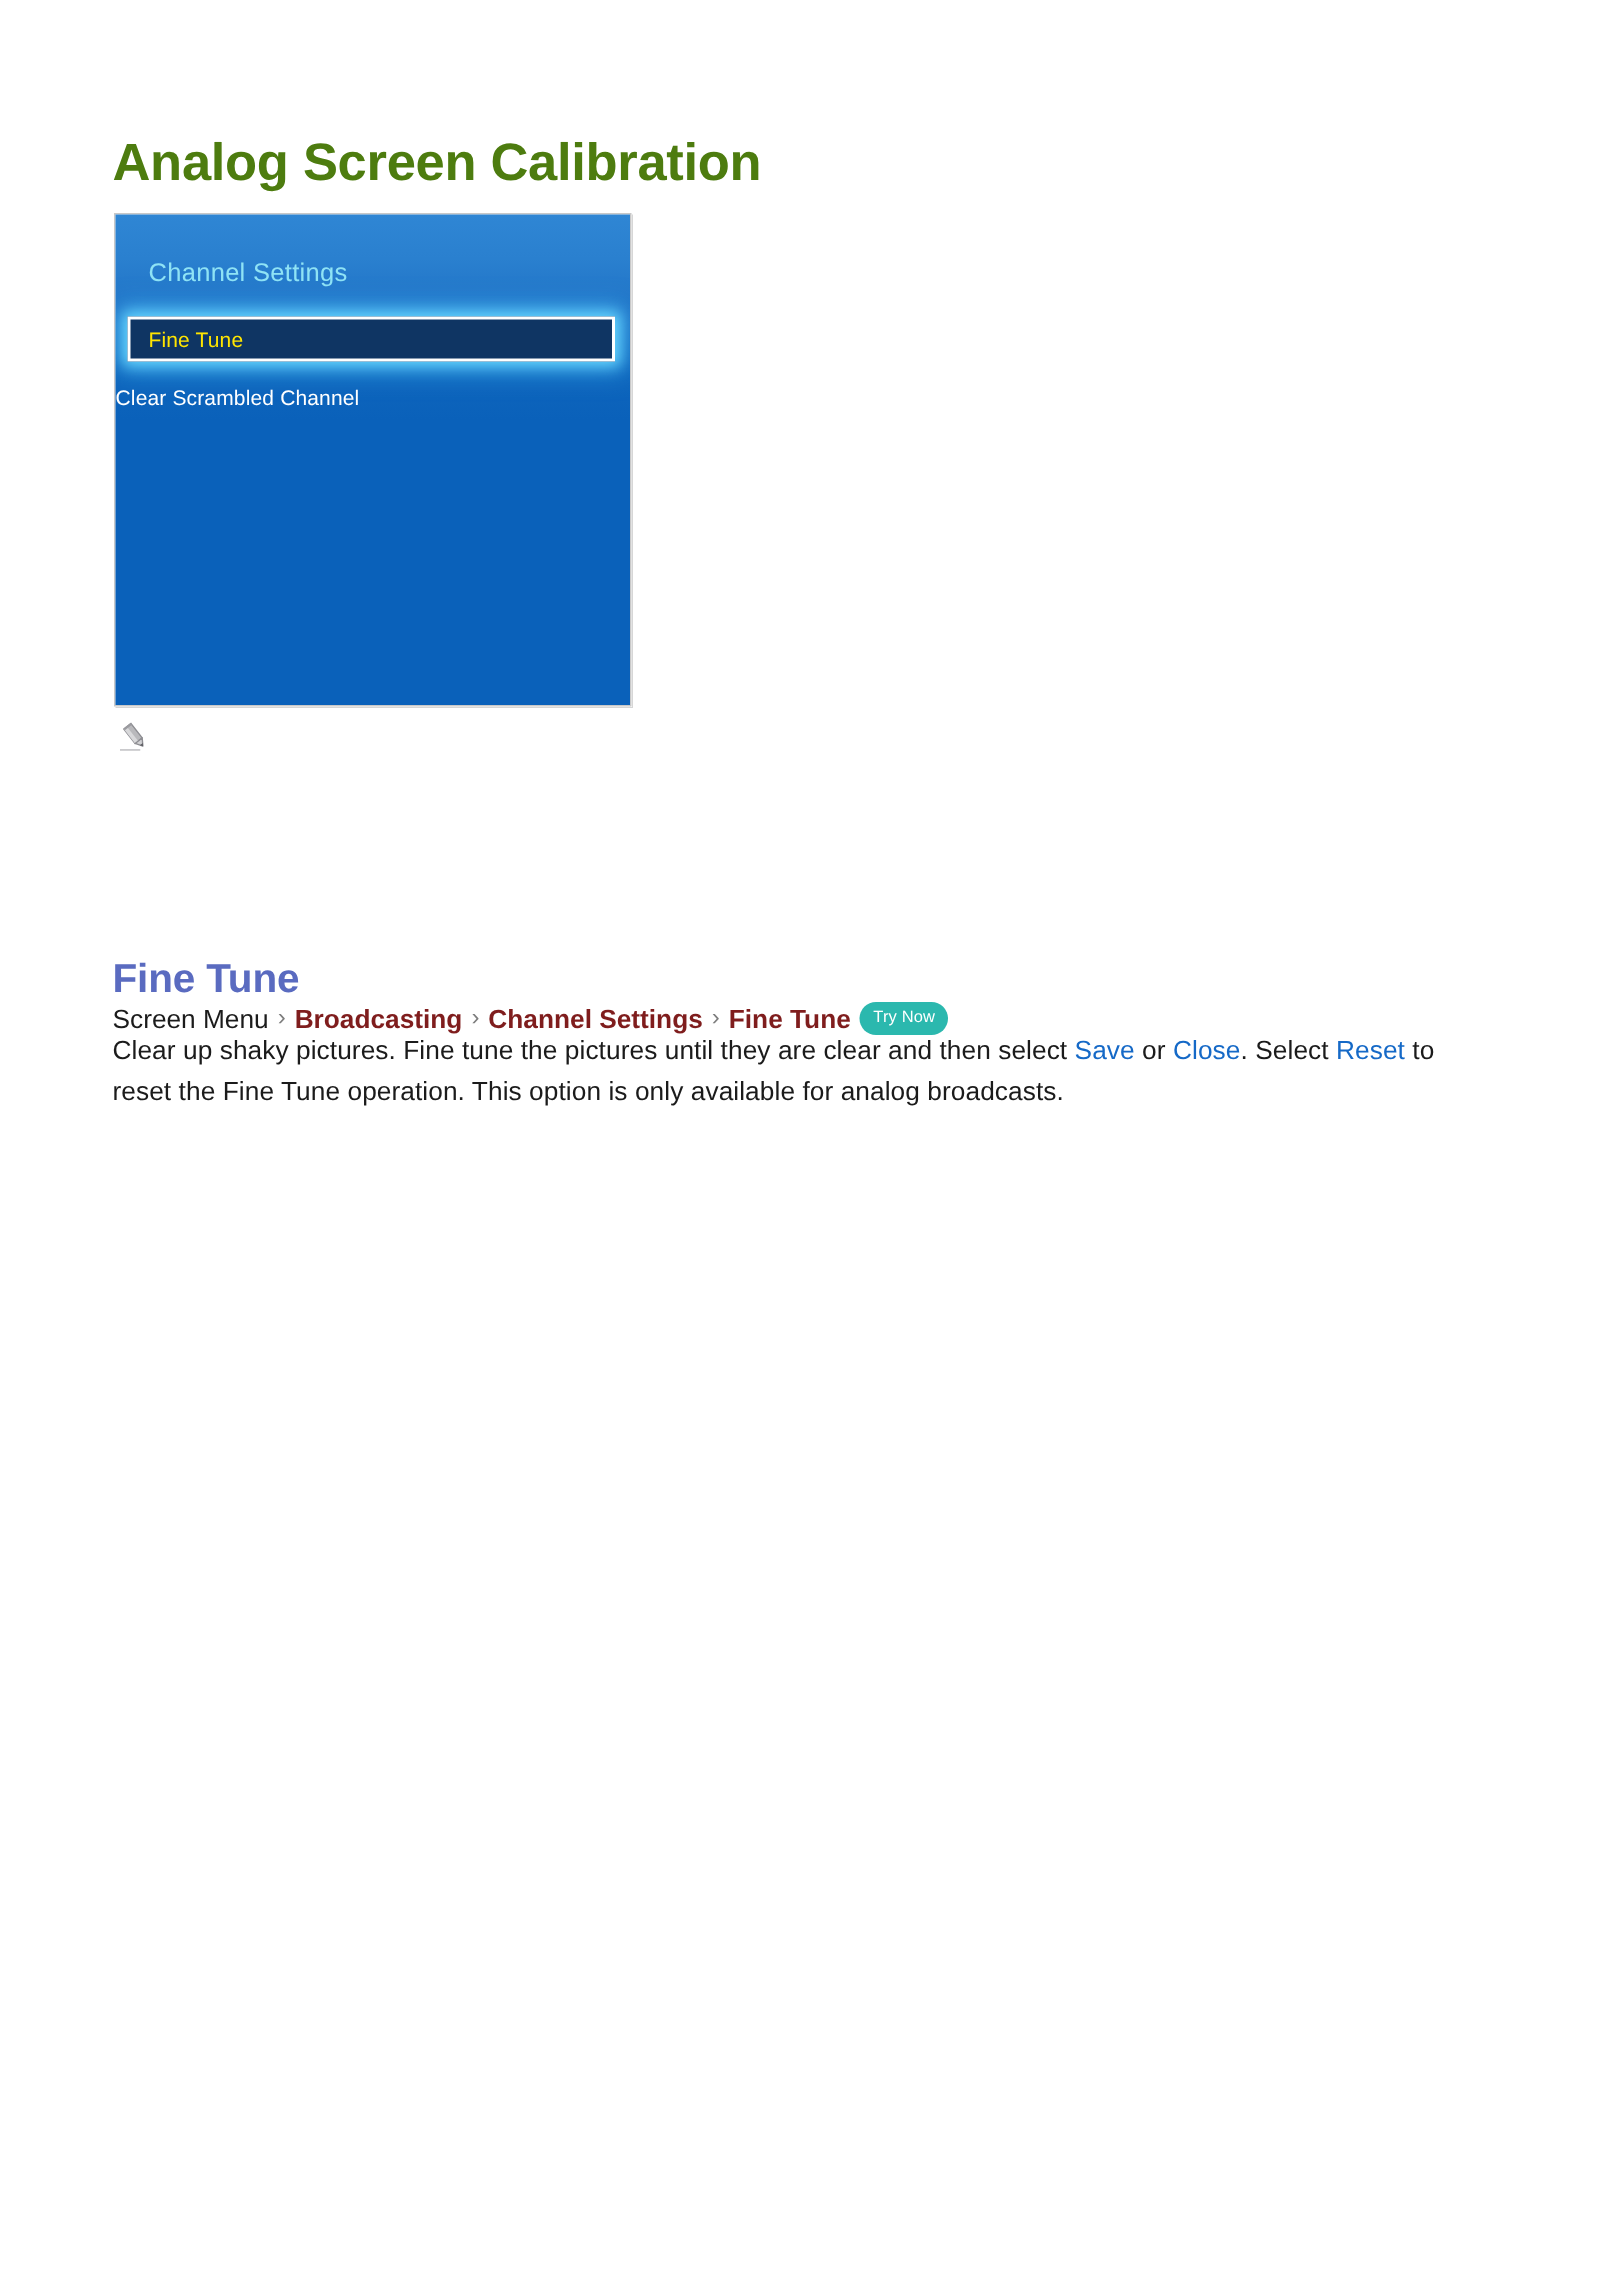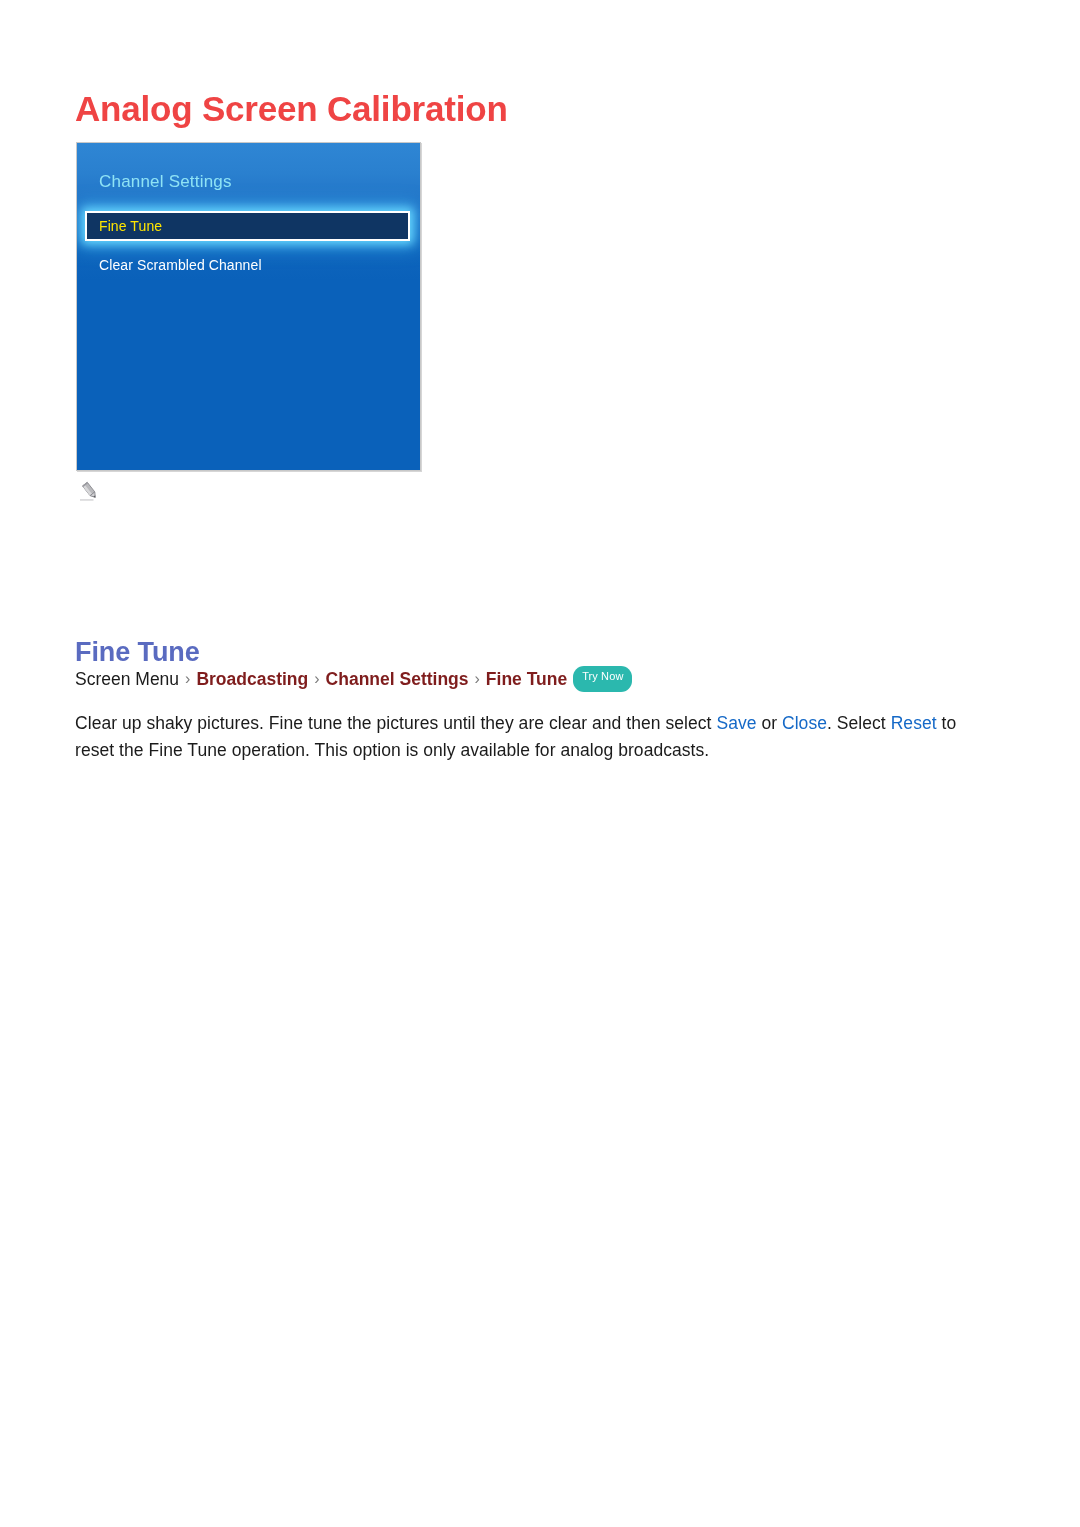--- a/index.html
+++ b/index.html
@@ -20,21 +20,21 @@
     overflow: hidden;
   }
 
   
   .page-title {
     position: absolute;
     left: 75px;
     top: 66px;
     font-size: 35px;
     font-weight: bold;
-    color: #ef4444;
+    color: #4d7c0f;
     letter-spacing: -0.2px;
     white-space: nowrap;
   }
 
   
   .tv-panel-wrap {
     position: absolute;
     left: 76px;
     top: 142px;
     width: 343px;
@@ -94,21 +94,20 @@
     padding-left: 12px;
   }
   .tv-row.selected .tv-row-label {
     color: #ffe500;
     font-weight: normal;
   }
 
   
   .tv-row.normal {
     top: 106px;
-    padding-left: 22px;
   }
   .tv-row.normal .tv-row-label {
     color: #ffffff;
   }
 
   
   .note {
     position: absolute;
     left: 78px;
     top: 480px;
@@ -135,21 +134,21 @@
     position: absolute;
     left: 75px;
     width: 892px;
     font-size: 17.5px;
     color: #1b1b1b;
     line-height: 27px;
     letter-spacing: 0.05px;
     text-align: left;
   }
   #intro-paragraph { top: 521px; }
-  #detail-paragraph { top: 692px; }
+  #detail-paragraph { top: 669px; }
 
   
   .section-heading {
     position: absolute;
     left: 75px;
     top: 615px;
     font-size: 27px;
     font-weight: bold;
     color: #5a6bc0;
     letter-spacing: -0.1px;
@@ -159,20 +158,21 @@
   
   .breadcrumb {
     position: absolute;
     left: 75px;
     top: 666px;
     font-size: 17.5px;
     color: #1b1b1b;
     line-height: 26px;
     white-space: nowrap;
     display: flex;
+    align-items: center;
   }
   .crumb-plain {
     color: #1b1b1b;
     font-weight: normal;
   }
   .crumb-link {
     color: #7f1d1d;
     font-weight: bold;
   }
   .crumb-sep {

